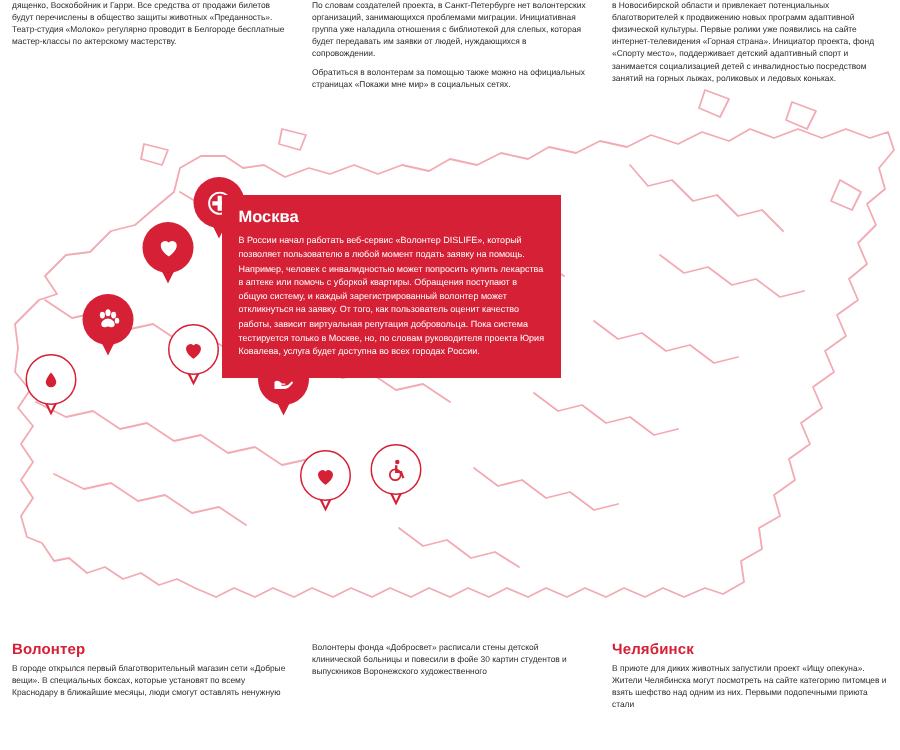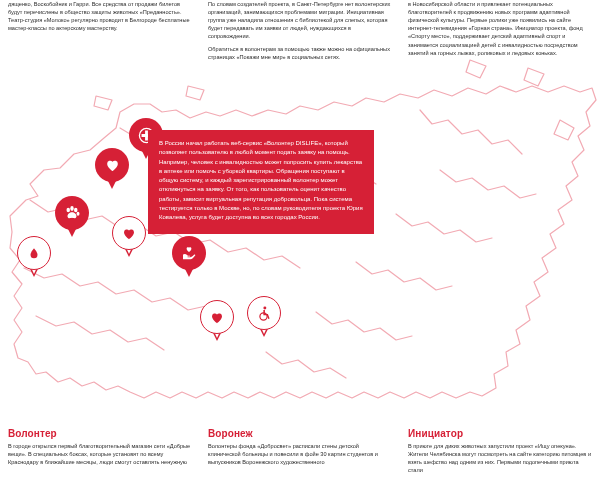--- a/index.html
+++ b/index.html
@@ -269,37 +269,37 @@
   <div class="pin outline" style="left:17px; top:236px;">
     <div class="tail"></div>
     <div class="bubble">
       <svg width="14" height="17" viewBox="0 0 24 24">
         <path d="M12 3c0 0 6 7 6 11a6 6 0 0 1-12 0c0-4 6-11 6-11z" fill="#d62036"></path>
       </svg>
     </div>
   </div>
 
   <div class="callout">
+    <div class="callout-title">Москва</div>
     <div class="callout-body">В России начал работать веб-сервис «Волонтер DISLIFE», который позволяет пользователю в любой момент подать заявку на помощь. Например, человек с инвалидностью может попросить купить лекарства в аптеке или помочь с уборкой квартиры. Обращения поступают в общую систему, и каждый зарегистрированный волонтер может откликнуться на заявку. От того, как пользователь оценит качество работы, зависит виртуальная репутация добровольца. Пока система тестируется только в Москве, но, по словам руководителя проекта Юрия Ковалева, услуга будет доступна во всех городах России.</div>
   </div>
 
   <div class="bottom-cols">
     <div class="bot-col">
       <div class="bot-title">Волонтер</div>
       <div class="bot-body">
         <p>В городе открылся первый благотворительный магазин сети «Добрые вещи». В специальных боксах, которые установят по всему Краснодару в ближайшие месяцы, люди смогут оставлять ненужную</p>
       </div>
     </div>
     <div class="bot-col">
-      <div class="bot-title">Воронеж</div>
       <div class="bot-body">
         <p>Волонтеры фонда «Добросвет» расписали стены детской клинической больницы и повесили в фойе 30 картин студентов и выпускников Воронежского художественного</p>
       </div>
     </div>
     <div class="bot-col">
-      <div class="bot-title">Инициатор</div>
+      <div class="bot-title">Челябинск</div>
       <div class="bot-body">
         <p>В приюте для диких животных запустили проект «Ищу опекуна». Жители Челябинска могут посмотреть на сайте категорию питомцев и взять шефство над одним из них. Первыми подопечными приюта стали</p>
       </div>
     </div>
   </div>
 
 </div>
 
 </body></html>

